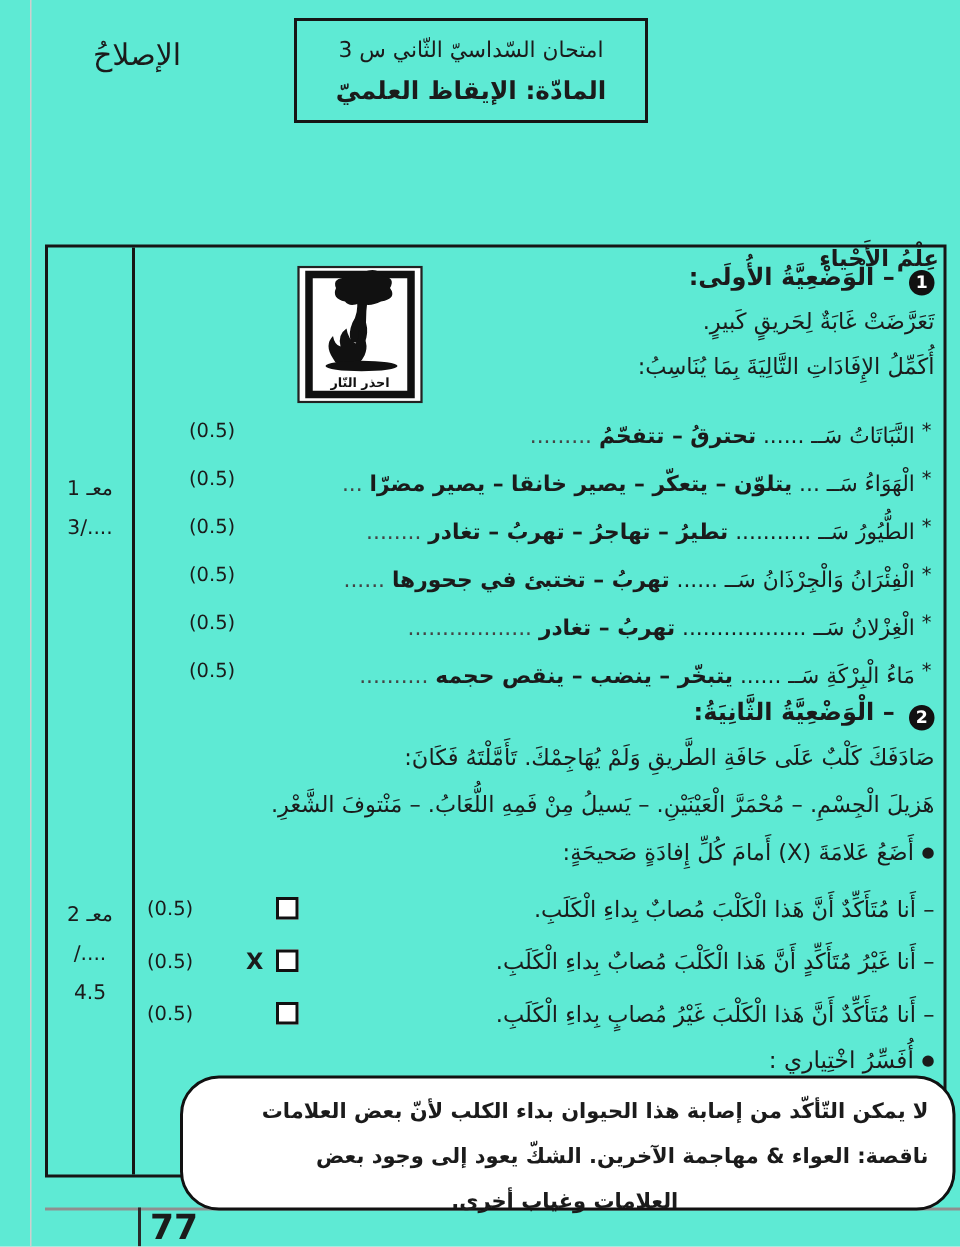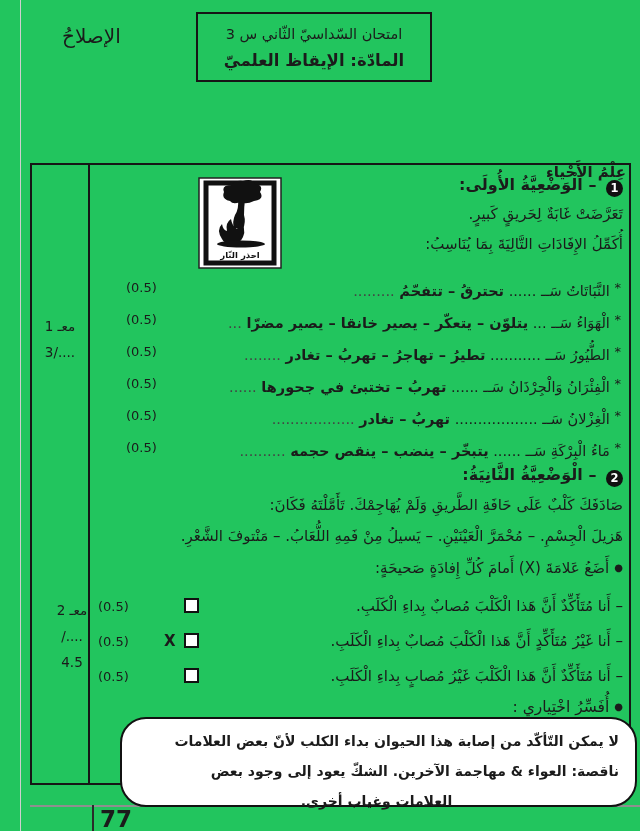--- a/index.html
+++ b/index.html
@@ -1,19 +1,19 @@
 <!DOCTYPE html>
 <html lang="ar"><head>
 <meta charset="utf-8">
 <style>
   * { margin:0; padding:0; box-sizing:border-box; }
   html,body { background:#e8e8e8; }
   .page {
     position:relative; width:640px; height:831px; margin:0 auto;
-    background:#22c55e; overflow:hidden;
+    background:#5eead4; overflow:hidden;
     font-family:"DejaVu Sans", sans-serif; color:#1b1b1b;
   }
   .abs { position:absolute; }
   .rtl { direction:rtl; unicode-bidi:isolate; }
   .ltr { direction:ltr; unicode-bidi:isolate; }
 
   
   .scan-edge-left { left:20px; top:0; width:1px; height:100%; background:#cfcfcf; }
 
   
@@ -24,21 +24,21 @@
   .correction { left:62px; top:24px; font-size:20px; }
   .domain-lbl { right:14px; top:127px; font-size:15px; font-weight:bold;margin-top:36px; }
 
   
   .main-box { left:30px; top:163px; width:601px; height:622px; border:2px solid #161616; }
   .divider { left:56px; top:0; width:2px; height:100%; background:#161616; }
 
   
   .score { left:0; width:56px; text-align:center; font-size:13.5px; line-height:26px; }
   .score-1 { top:148px; }
-  .score-2 { top:432px;margin-left:12px; }
+  .score-2 { top:432px; }
   .total-box { left:33px; top:557px; width:51px; height:51px; border:2px solid #161616;
                border-radius:10px; background:#fff; z-index:5; display:flex;
                align-items:center; justify-content:center; font-size:15px; font-weight:bold; }
 
   
   .sec-title { right:6px; font-size:16px; font-weight:bold; white-space:nowrap; }
   .circle-num { display:inline-flex; width:17px; height:17px; border-radius:50%;
                 background:#111; color:#fff; font-size:11.5px; font-weight:bold;
                 align-items:center; justify-content:center; vertical-align:-2px;
                 margin-inline-end:4px; }

